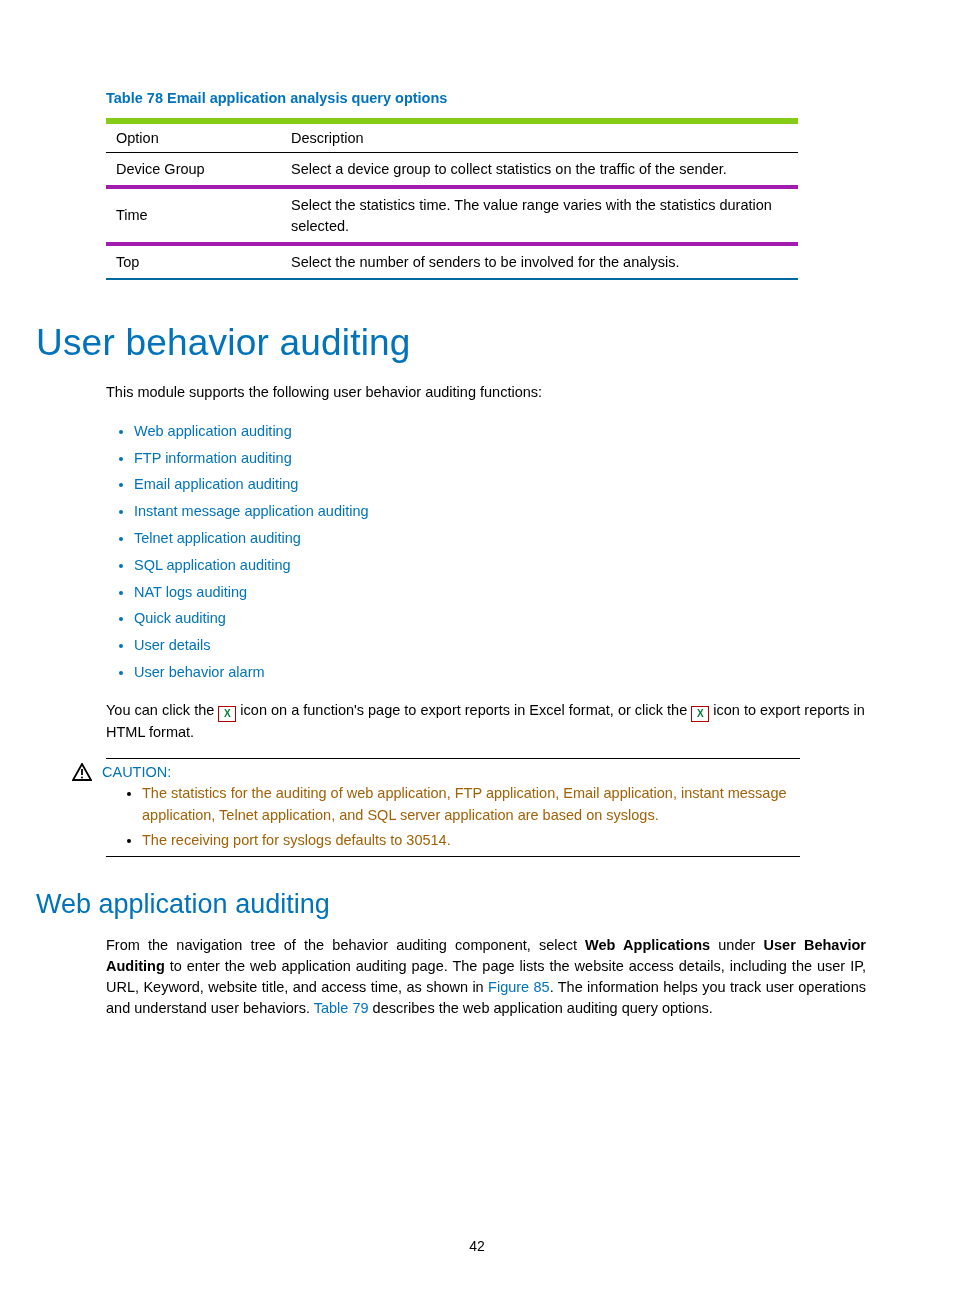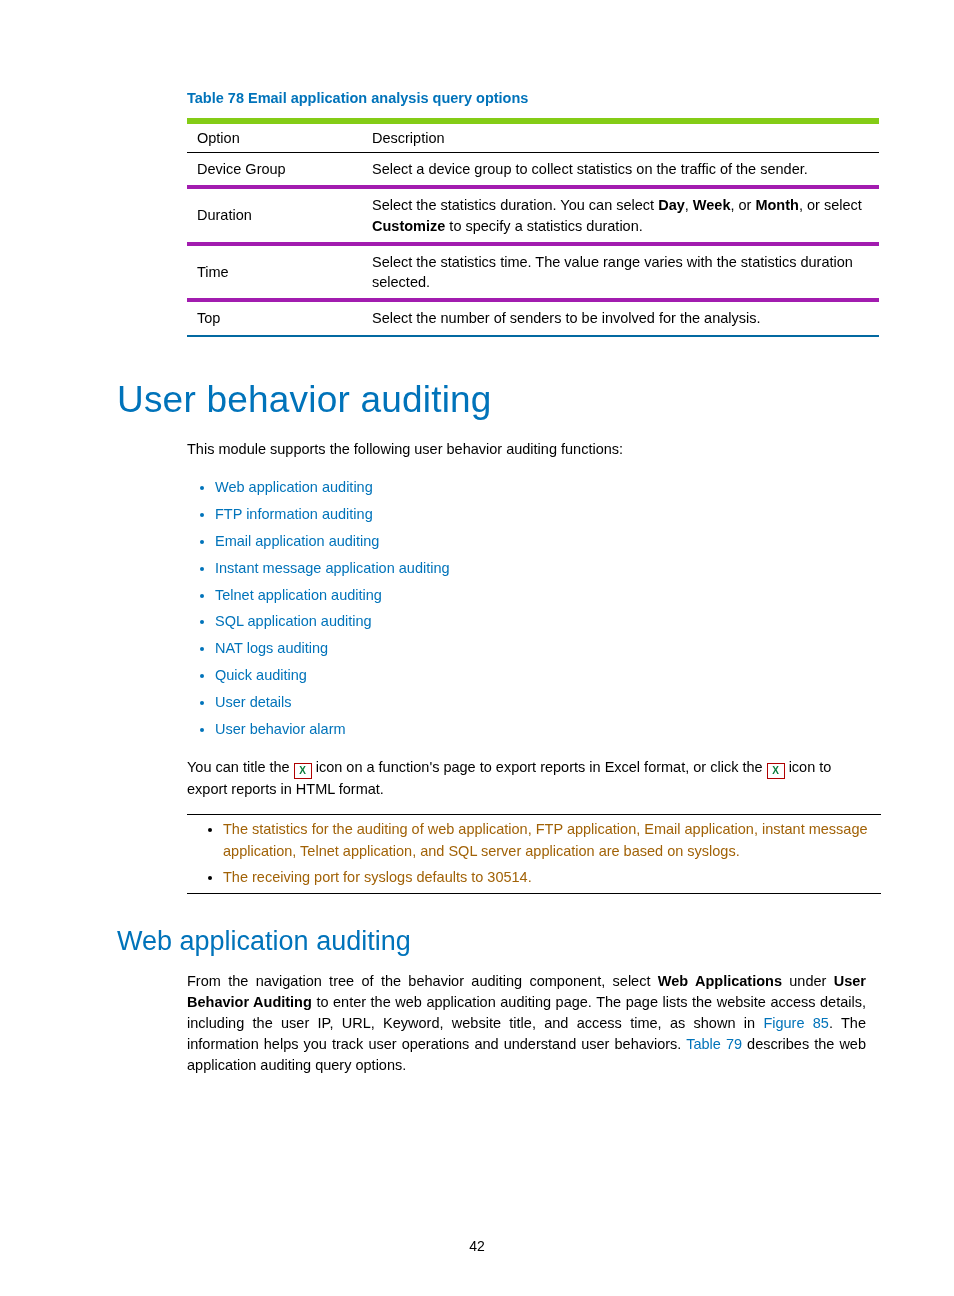--- a/index.html
+++ b/index.html
@@ -8,21 +8,21 @@
       padding: 0;
       width: 954px;
       font-family: "Arial", "Helvetica", sans-serif;
       color: #000;
       background: #fff;
     }
     .page {
       width: 954px;
       height: 1296px;
       position: relative;
-      padding: 90px 88px 0 117px;
+      padding: 90px 88px 0 36px;
       box-sizing: border-box;
     }
     .table-caption {
       color: #0073ba;
       font-weight: bold;
       font-size: 14.5px;
       margin-left: 70px;
       margin-bottom: 12px;
     }
     table.optiontable {
@@ -155,26 +155,20 @@
         <th class="col-option">Option</th>
         <th>Description</th>
       </tr>
     </thead>
     <tbody>
       <tr>
         <td>Device Group</td>
         <td>Select a device group to collect statistics on the traffic of the sender.</td>
       </tr>
       <tr>
-        <td>Duration</td>
-        <td>
-          <span>Select the statistics duration. You can select </span><b>Day</b><span>, </span><b>Week</b><span>, or </span><b>Month</b><span>, or select </span><b>Customize</b><span> to specify a statistics duration.</span>
-        </td>
-      </tr>
-      <tr>
         <td>Time</td>
         <td>Select the statistics time. The value range varies with the statistics duration selected.</td>
       </tr>
       <tr>
         <td>Top</td>
         <td>Select the number of senders to be involved for the analysis.</td>
       </tr>
     </tbody>
   </table>
 
@@ -189,25 +183,35 @@
     <li><a class="xref" href="#">Instant message application auditing</a></li>
     <li><a class="xref" href="#">Telnet application auditing</a></li>
     <li><a class="xref" href="#">SQL application auditing</a></li>
     <li><a class="xref" href="#">NAT logs auditing</a></li>
     <li><a class="xref" href="#">Quick auditing</a></li>
     <li><a class="xref" href="#">User details</a></li>
     <li><a class="xref" href="#">User behavior alarm</a></li>
   </ul>
 
   <p class="bodytext">
-    <span>You can title the </span><span class="icon-excel">X</span><span> icon on a function's page to export reports in Excel format, or click the </span><span class="icon-excel">X</span><span> icon to export reports in HTML format.</span>
+    <span>You can click the </span><span class="icon-excel">X</span><span> icon on a function's page to export reports in Excel format, or click the </span><span class="icon-excel">X</span><span> icon to export reports in HTML format.</span>
   </p>
 
   <div class="caution-block">
     <hr class="caution-rule">
+    <div class="caution-head">
+      <span class="caution-icon">
+        <svg width="20" height="18" viewBox="0 0 20 18">
+          <path d="M10 1 L19 17 L1 17 Z" fill="none" stroke="#000" stroke-width="1.8"></path>
+          <line x1="10" y1="6" x2="10" y2="12" stroke="#000" stroke-width="1.8"></line>
+          <circle cx="10" cy="14.4" r="1" fill="#000"></circle>
+        </svg>
+      </span>
+      <span class="caution-label">CAUTION:</span>
+    </div>
     <ul class="caution-list">
       <li>The statistics for the auditing of web application, FTP application, Email application, instant message application, Telnet application, and SQL server application are based on syslogs.</li>
       <li>The receiving port for syslogs defaults to 30514.</li>
     </ul>
     <hr class="caution-rule">
   </div>
 
   <h2>Web application auditing</h2>
 
   <p class="bodytext justify">

